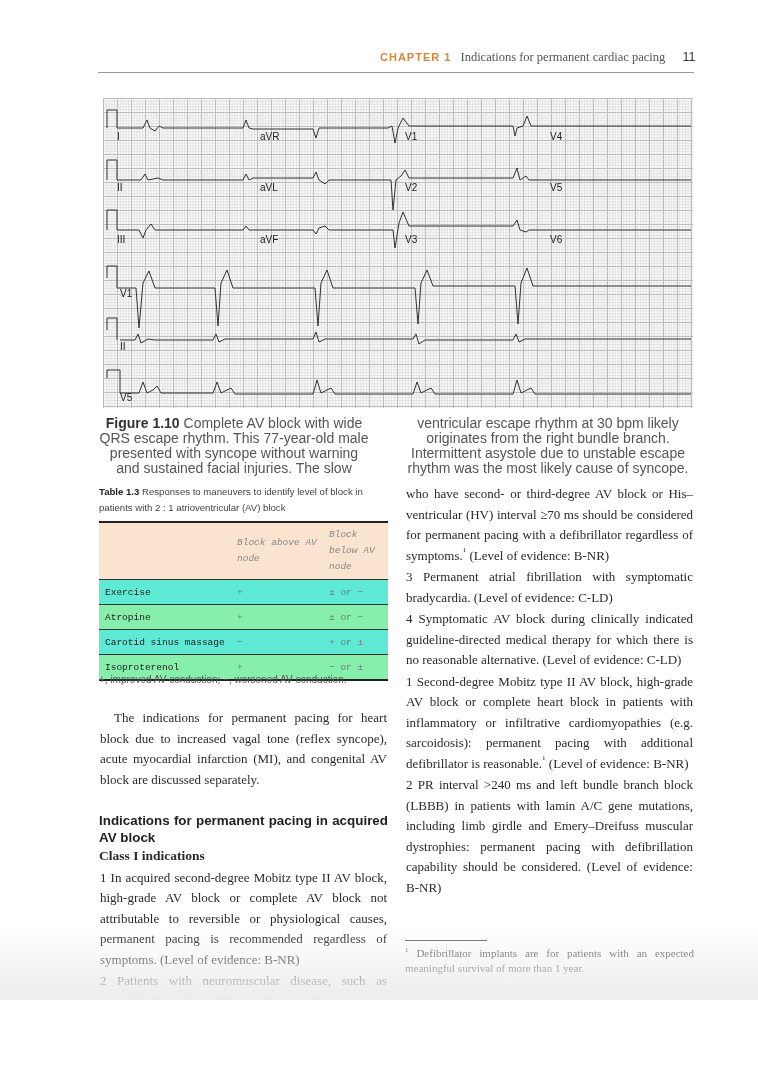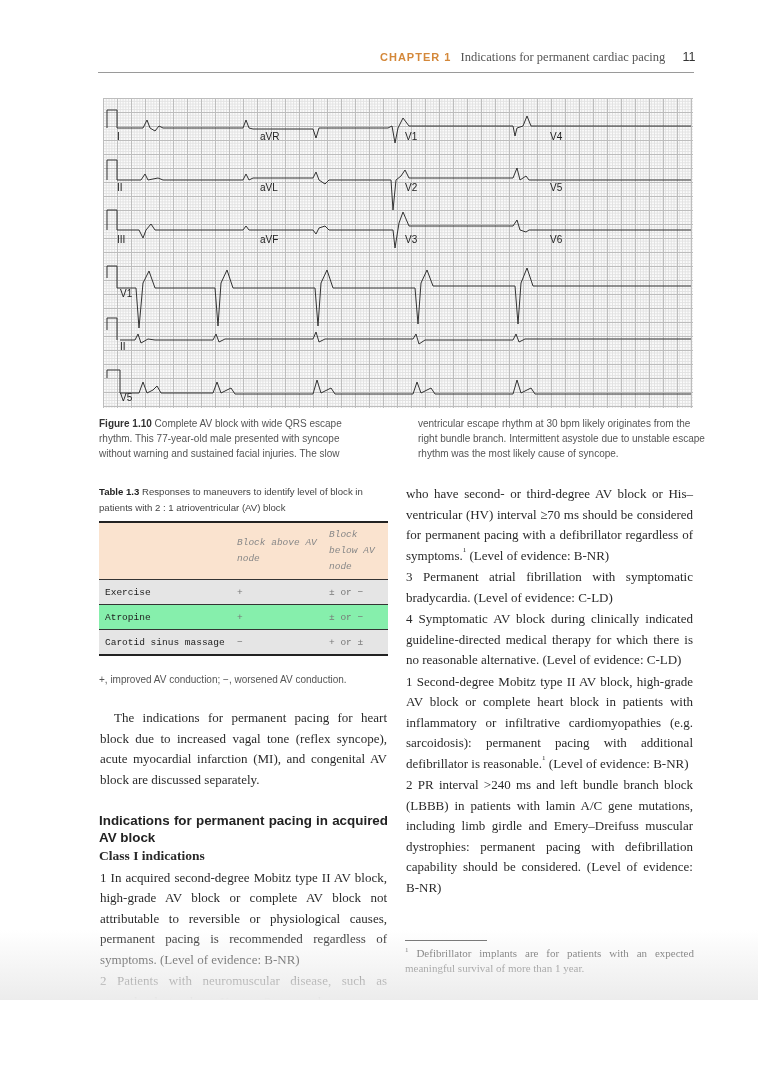--- a/index.html
+++ b/index.html
@@ -14,31 +14,31 @@
   .ecg { position:absolute; left:103px; top:98px; width:590px; height:310px;
     background-color:#fbfbfb;
     background-image:
       linear-gradient(#bdbdbd 1px, transparent 1px),
       linear-gradient(90deg, #bdbdbd 1px, transparent 1px),
       linear-gradient(#e2e2e2 1px, transparent 1px),
       linear-gradient(90deg, #e2e2e2 1px, transparent 1px);
     background-size:14px 14px, 14px 14px, 2.8px 2.8px, 2.8px 2.8px; }
   .ecg svg { position:absolute; left:0; top:0; }
   .lead { position:absolute; font-family:"Liberation Sans", sans-serif; font-size:10px; color:#222; }
-  .caption { position:absolute; top:416px; font-family:"Liberation Sans", sans-serif; font-size:10px; line-height:15px; color:#555; }
+  .caption { position:absolute; top:416px; font-family:"Liberation Sans", sans-serif; font-size:14px; line-height:15px; color:#555;text-align:center; }
   .caption b { color:#333; }
   .tcap { position:absolute; left:99px; top:484px; width:290px; font-family:"Liberation Sans", sans-serif; font-size:9.6px; line-height:16px; color:#444; }
   .tcap b { color:#222; }
   table.t { position:absolute; left:99px; top:521px; width:289px; border-collapse:collapse; font-family:Liberation Mono, monospace; font-size:9.5px; }
   table.t tr { border-top:1px solid #333; }
   table.t tr:first-child { border-top:2px solid #222; }
   table.t tr:last-child { border-bottom:2px solid #222; }
   table.t th { text-align:left; font-weight:normal; font-style:italic; color:#888; padding:4px 6px; line-height:16px; background:#fae3cf; }
   table.t td { padding:0 6px; height:24px; color:#222; }
-  table.t tr.a td { background:#e5e5e5; }
+  table.t tr.a td { background:#5eead4; }
   table.t tr.b td { background:#86efac; }
   table.t td.v { color:#777; }
   .tnote { position:absolute; left:99px; top:674px; font-family:"Liberation Sans", sans-serif; font-size:10px; color:#555; }
   .body { position:absolute; font-size:13px; line-height:20.5px; text-align:justify; color:#2a2a2a; }
   .body p { margin:1px; }
   .indent { text-indent:14px;font-family:Liberation Serif, serif; }
   .h2 { font-family:"Liberation Sans", sans-serif; font-weight:bold; font-size:13.4px; line-height:17px; color:#222; }
   .h3 { font-weight:bold; font-size:13.5px; }
   sup { font-size:7px; vertical-align:top; line-height:0; position:relative; top:4px; }
   .fnrule { position:absolute; left:405px; top:940px; width:82px; height:1px; background:#666; }
@@ -94,21 +94,21 @@
     <span class="lead" style="left:447px;top:136px">V6</span>
     <span class="lead" style="left:17px;top:190px">V1</span>
     <span class="lead" style="left:17px;top:243px">II</span>
     <span class="lead" style="left:17px;top:294px">V5</span>
   </div>
 
   <div class="caption" style="left:99px;width:270px">
     <b>Figure 1.10</b>
     <span>Complete AV block with wide QRS escape rhythm. This 77-year-old male presented with syncope without warning and sustained facial injuries. The slow</span>
   </div>
-  <div class="caption" style="left:418px;width:290px">ventricular escape rhythm at 30 bpm likely originates from the right bundle branch. Intermittent asystole due to unstable escape rhythm was the most likely cause of syncope.</div>
+  <div class="caption" style="left:403px;width:290px">ventricular escape rhythm at 30 bpm likely originates from the right bundle branch. Intermittent asystole due to unstable escape rhythm was the most likely cause of syncope.</div>
 
   <div class="tcap">
     <b>Table 1.3</b>
     <span>Responses to maneuvers to identify level of block in patients with 2 : 1 atrioventricular (AV) block</span>
   </div>
   <table class="t">
     <tbody>
         <tr>
       <th style="width:120px"></th>
       <th style="width:80px">Block above AV node</th>
@@ -121,20 +121,25 @@
     </tr>
     <tr class="b">
       <td>Atropine</td>
       <td class="v">+</td>
       <td class="v">± or −</td>
     </tr>
     <tr class="a">
       <td>Carotid sinus massage</td>
       <td class="v">−</td>
       <td class="v">+ or ±</td>
+    </tr>
+    <tr class="b">
+      <td>Isoproterenol</td>
+      <td class="v">+</td>
+      <td class="v">− or ±</td>
     </tr>
   </tbody>
     </table>
   <div class="tnote">+, improved AV conduction; −, worsened AV conduction.</div>
 
   <div class="body" style="left:99px;top:707px;width:289px">
     <p class="indent">The indications for permanent pacing for heart block due to increased vagal tone (reflex syncope), acute myocardial infarction (MI), and congenital AV block are discussed separately.</p>
     <div class="h2" style="margin-top:22px">Indications for permanent pacing in acquired AV block</div>
     <div class="h3">Class I indications</div>
     <p>1  In acquired second-degree Mobitz type II AV block, high-grade AV block or complete AV block not attributable to reversible or physiological causes, permanent pacing is recommended regardless of symptoms. (Level of evidence: B-NR)</p>

